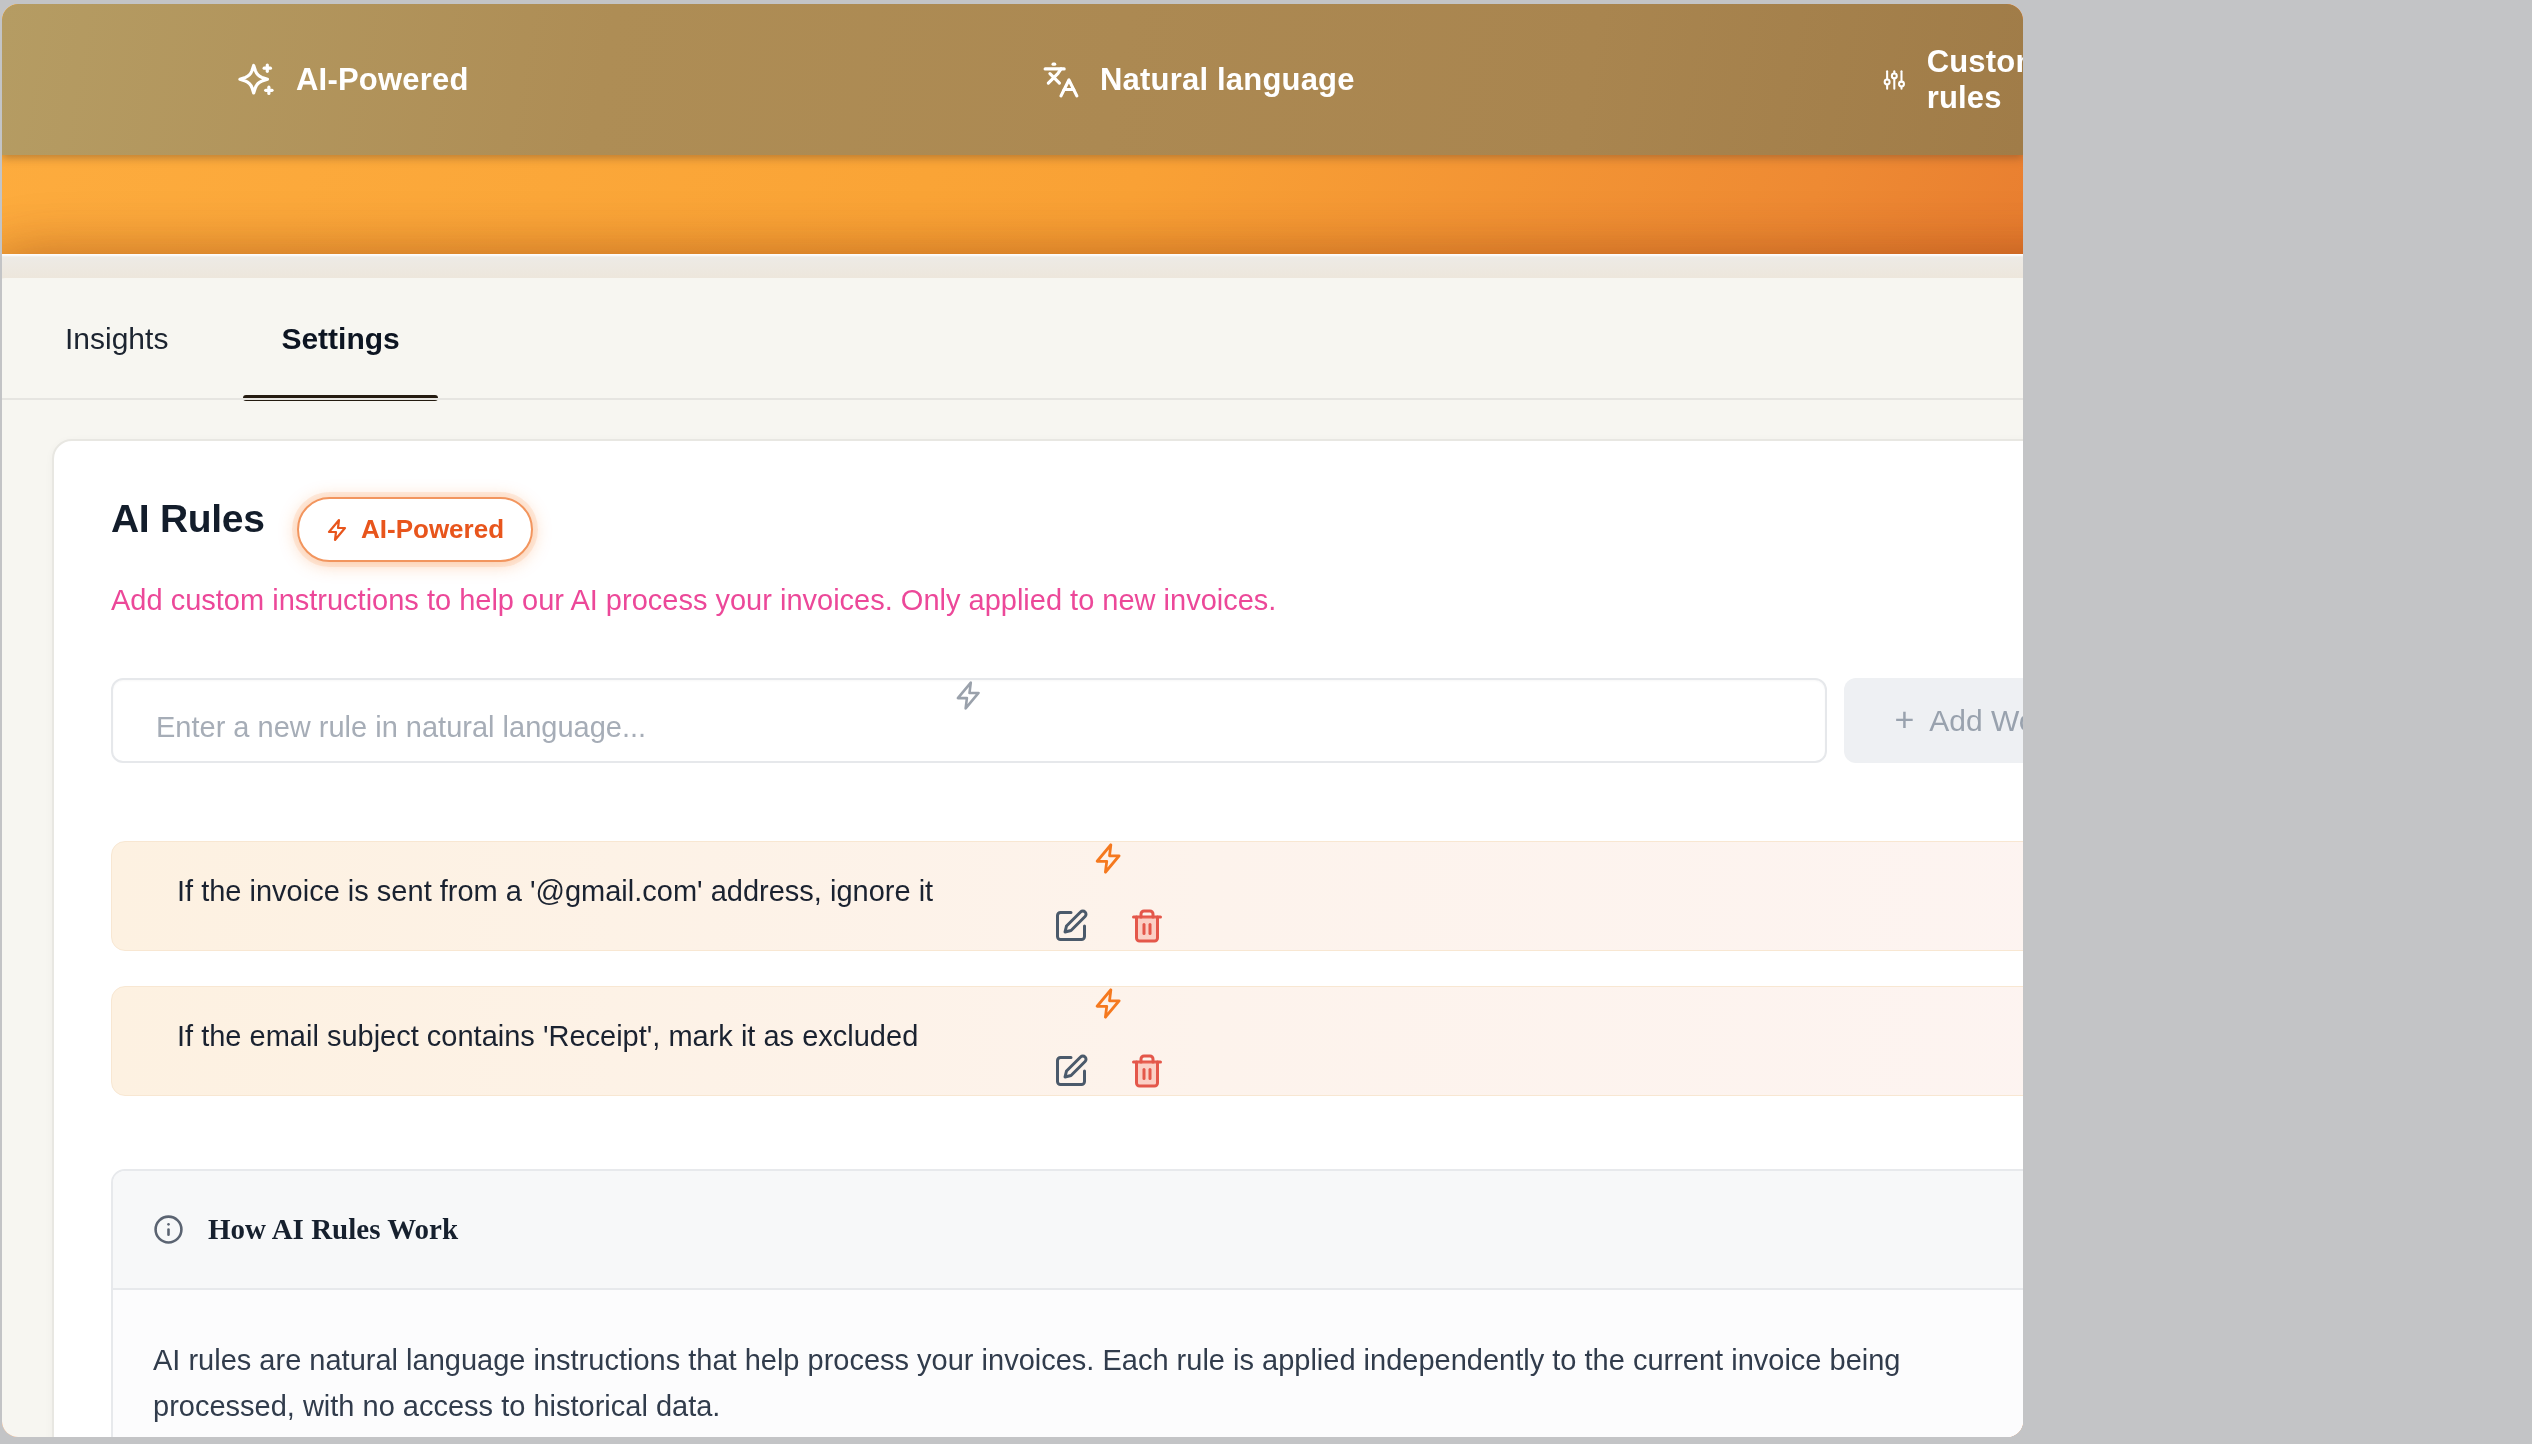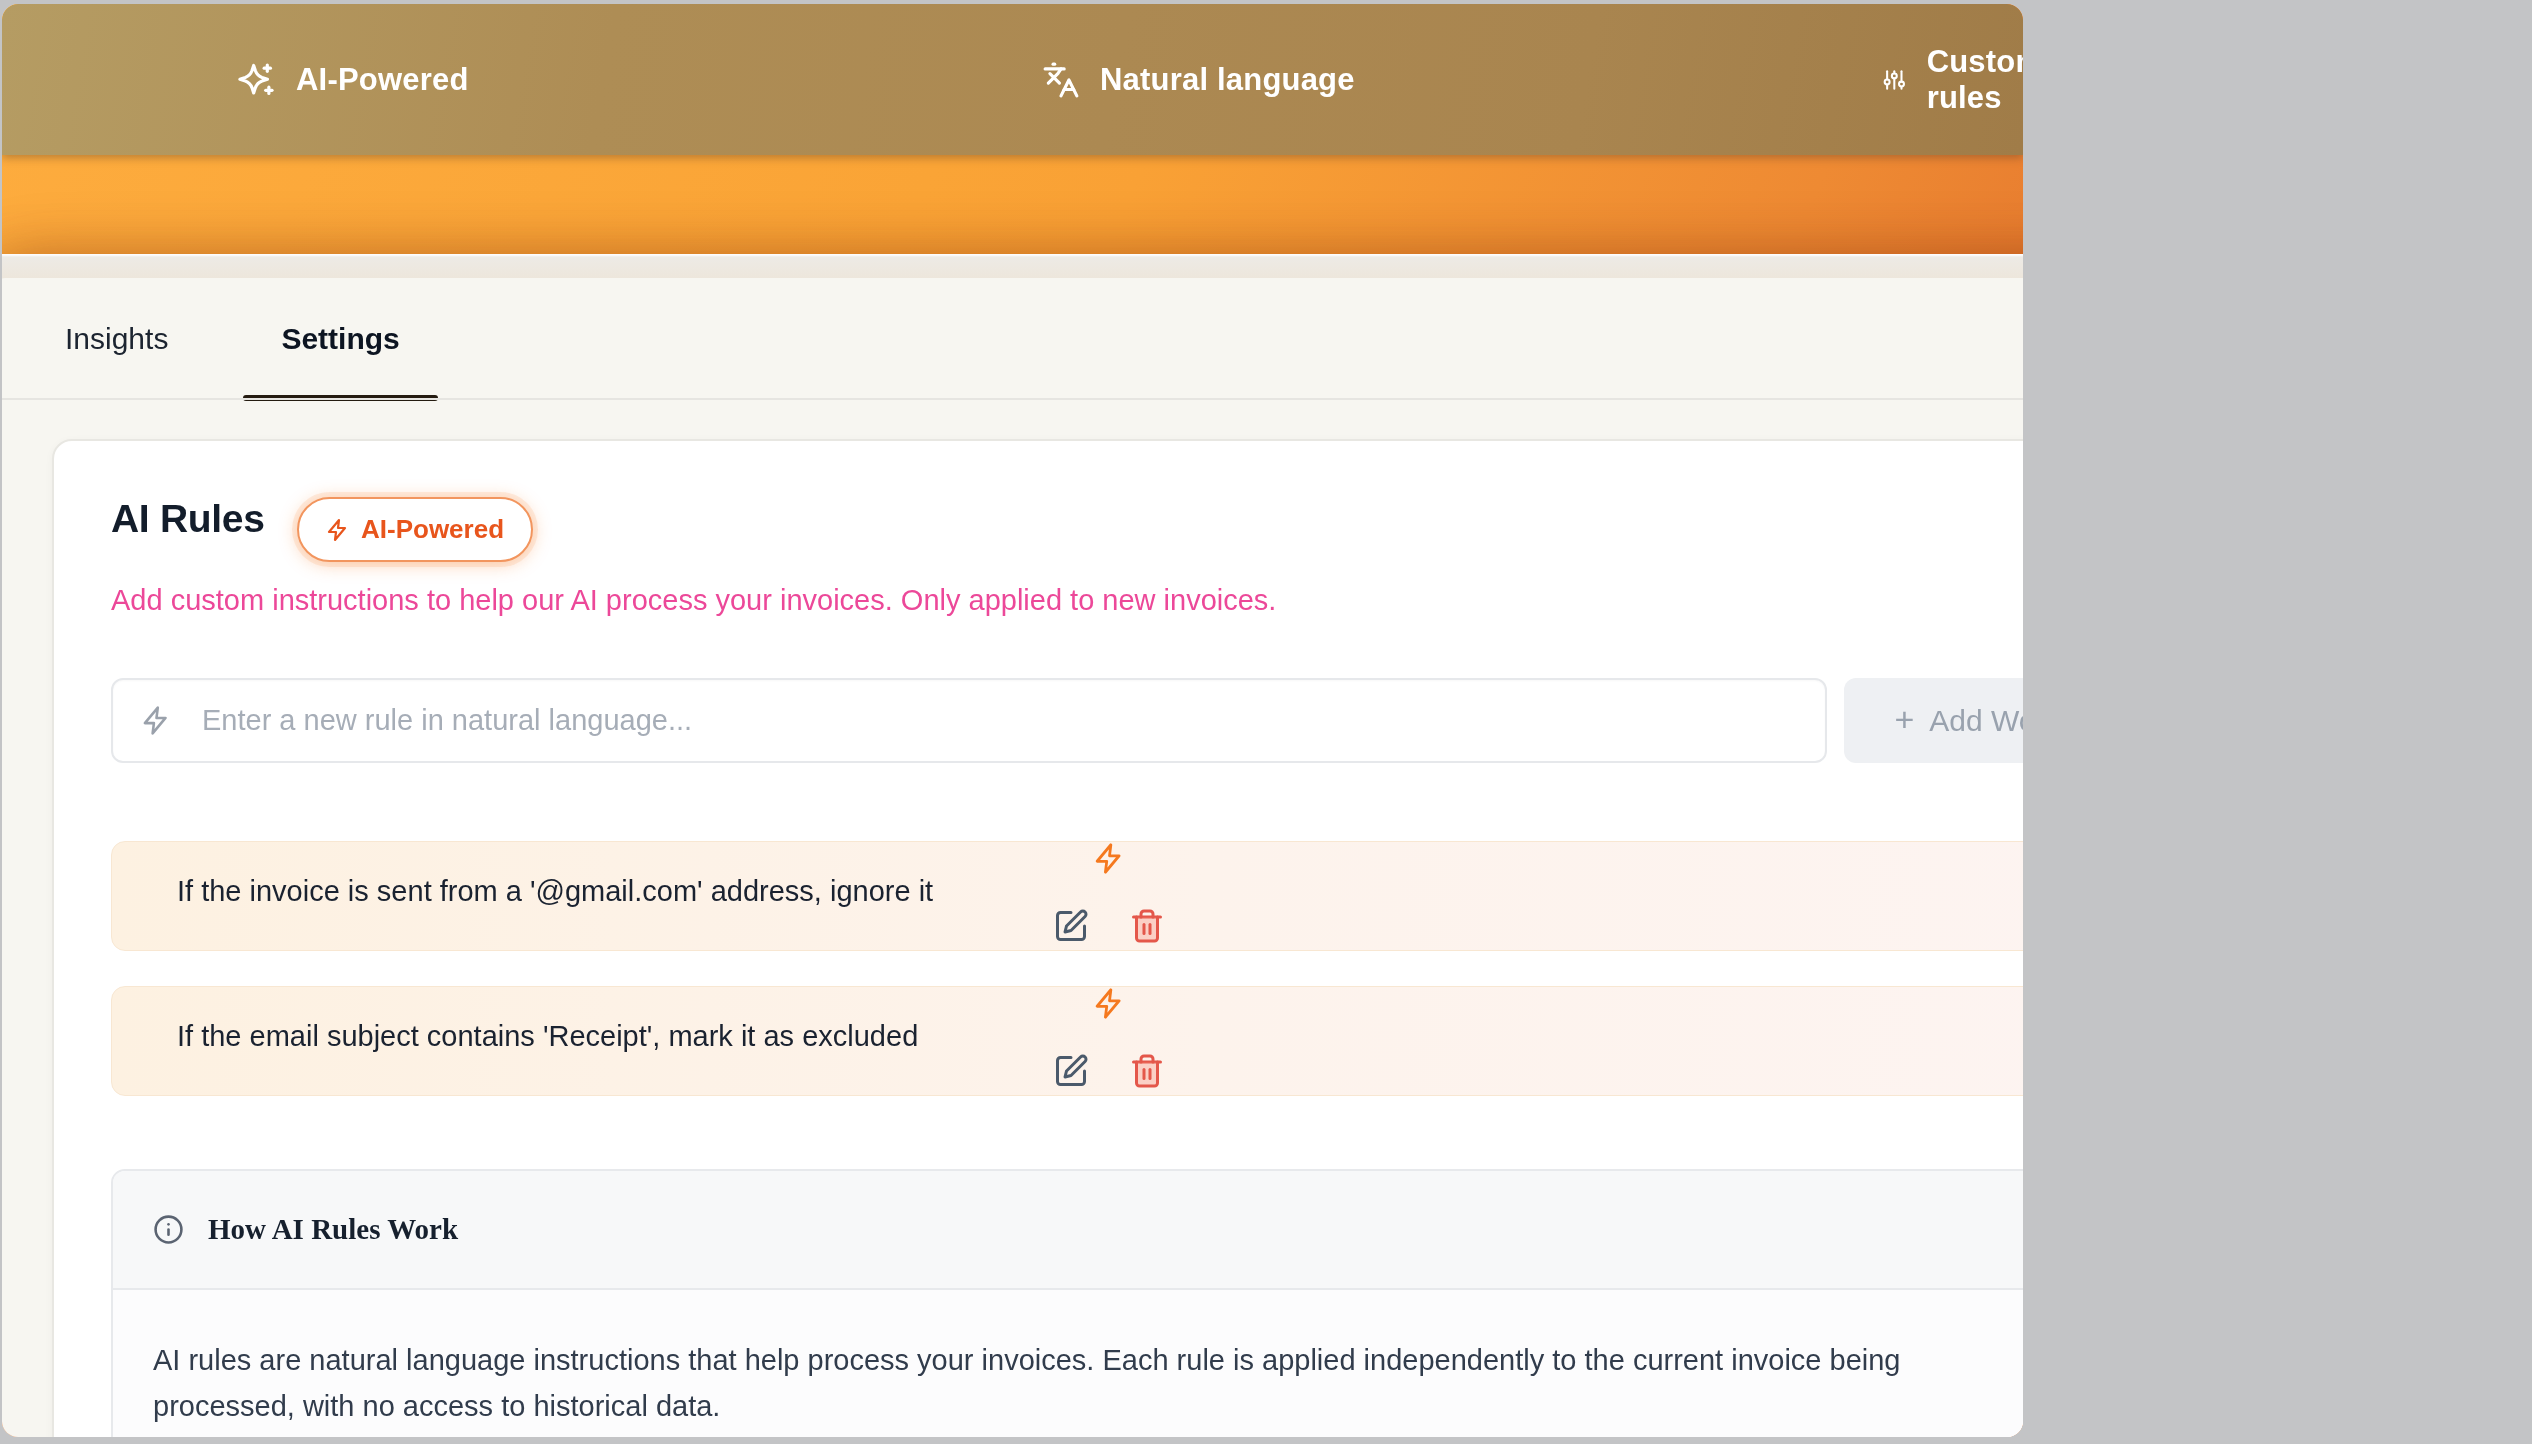--- a/index.html
+++ b/index.html
@@ -87,20 +87,21 @@
     position: absolute; left: 57px; top: 143px;
     font-size: 29px; color: #ec4899;
   }
 
   
   .rule-input {
     position: absolute; left: 57px; top: 237px; width: 1716px; height: 85px;
     background: #ffffff; border: 2px solid #e6e8eb; border-radius: 12px;
     display: flex; align-items: center; padding: 0 28px;
     box-shadow: inset 0 1px 2px rgba(0,0,0,0.03);
+    flex-direction: column;
   }
   .rule-input svg { width: 31px; height: 31px; color: #9aa1ab; flex: none; }
   .rule-input input {
     border: none; outline: none; background: transparent;
     margin-left: 30px; width: 100%;
     font-family: "Liberation Sans", sans-serif; font-size: 29px; color: #333;
   }
   .rule-input input::placeholder { color: #a6adb7; opacity: 1; }
   .add-btn {
     position: absolute; left: 1790px; top: 237px; width: 267px; height: 85px;

